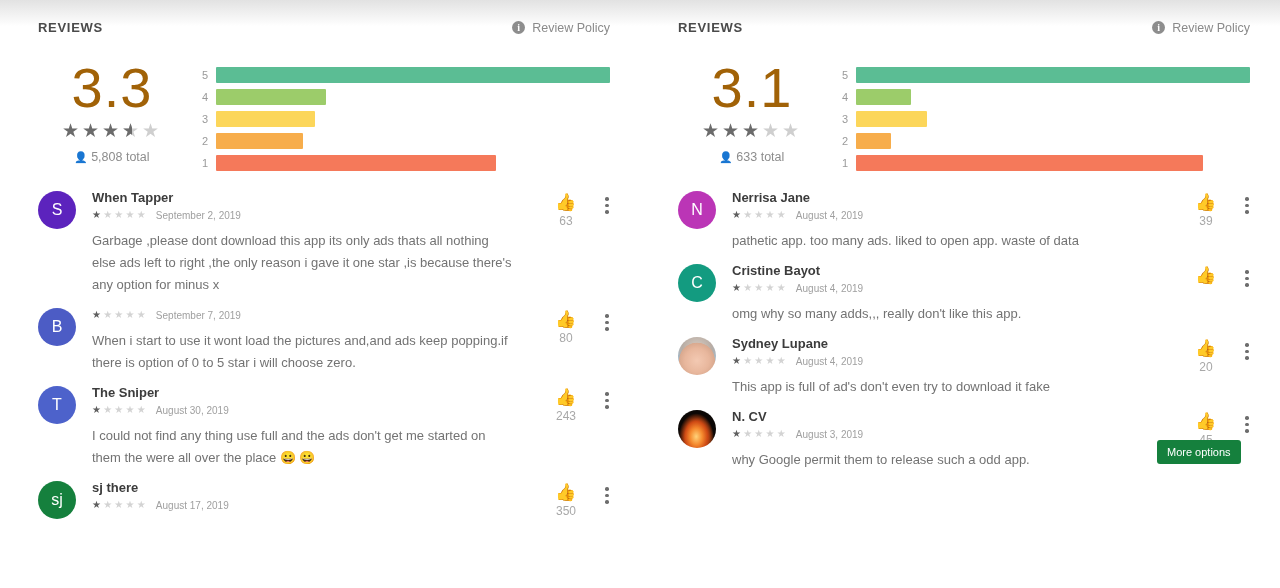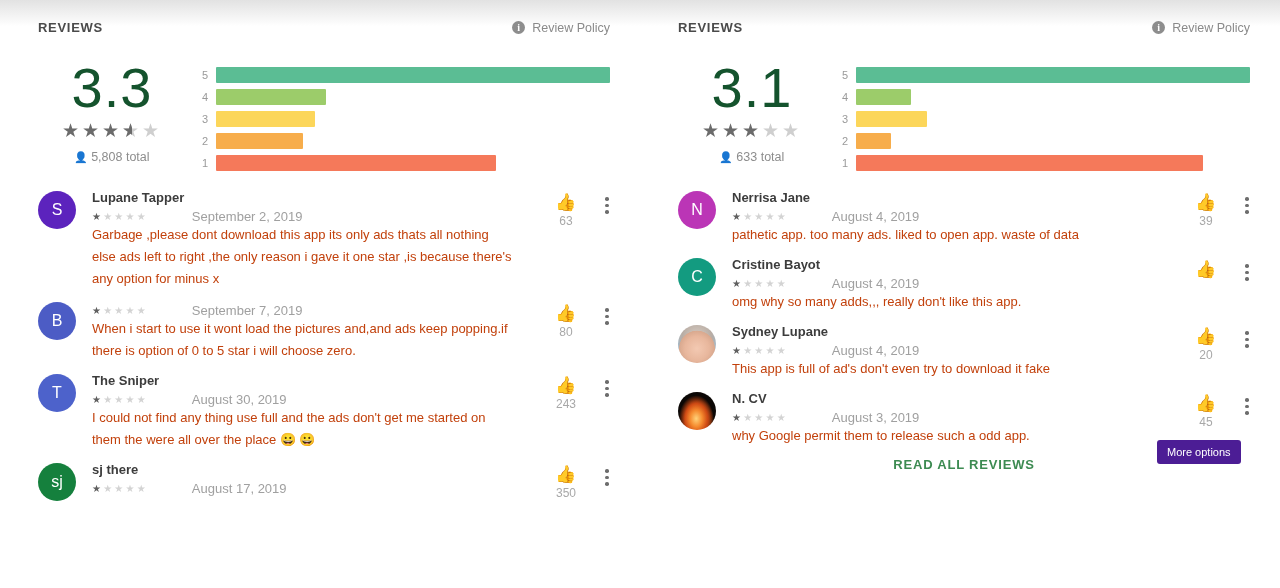--- a/index.html
+++ b/index.html
@@ -76,21 +76,21 @@
   }
   .score-block {
     width: 148px;
     text-align: center;
     padding-top: 2px;
   }
   .big-score {
     font-size: 56px;
     line-height: 58px;
     font-weight: 300;
-    color: #14532d;
+    color: #a16207;
     letter-spacing: 1px;
   }
   .stars {
     margin-top: 4px;
     font-size: 19px;
     letter-spacing: 3px;
     line-height: 20px;
     white-space: nowrap;
   }
   .star-full { color: #6b6b6b; }
@@ -201,28 +201,28 @@
   }
   .rstars {
     font-size: 10px;
     letter-spacing: 2.2px;
     line-height: 12px;
     white-space: nowrap;
   }
   .rstar-on { color: #5f5f5f; }
   .rstar-off { color: #d3d3d3; }
   .rdate {
-    font-size: 13px;
+    font-size: 10px;
     color: #a0a0a0;
-    margin-left: 36px;
   }
   .rtext {
+    margin-top: 9px;
     font-size: 13px;
     line-height: 22px;
-    color: #c2410c;
+    color: #737373;
   }
   .ractions {
     position: absolute;
     right: 0;
     top: 4px;
     display: flex;
     align-items: flex-start;
     gap: 26px;
   }
   .thumb-wrap {
@@ -257,21 +257,21 @@
   .read-all {
     text-align: center;
     font-size: 13px;
     font-weight: bold;
     letter-spacing: 0.8px;
     color: #3d8b52;
     margin-top: 8px;
   }
   .tooltip {
     position: absolute;
-    background: #4c1d95;
+    background: #15803d;
     color: #ffffff;
     font-size: 11px;
     padding: 6px 10px;
     border-radius: 3px;
     white-space: nowrap;
   }
 </style>
 </head>
 <body>
 
@@ -329,21 +329,21 @@
               <div class="hbar" style="width:71%;background:#f5795a;"></div>
             </div>
           </div>
         </div>
     </div>
 
     <div class="reviews">
         <div class="review">
           <div class="avatar" style="background:#5c23bd">S</div>
           <div class="rbody">
-            <div class="rname">Lupane Tapper</div>
+            <div class="rname">When Tapper</div>
             <div class="rmeta">
               <span class="rstars"><span class="rstar-on">★</span><span class="rstar-off">★</span><span class="rstar-off">★</span><span class="rstar-off">★</span><span class="rstar-off">★</span></span>
               <span class="rdate">September 2, 2019</span>
             </div>
             <div class="rtext">Garbage ,please dont download this app its only ads thats all nothing else ads left to right ,the only reason i gave it one star ,is because there's any option for minus x</div>
           </div>
           <div class="ractions">
             <div class="thumb-wrap">
               <span class="thumb-icon">👍</span>
               <span class="thumb-count">63</span>
@@ -560,18 +560,17 @@
             </div>
             <div class="kebab">
               <span></span>
               <span></span>
               <span></span>
             </div>
           </div>
         </div>
       </div>
 
-    <div class="read-all">READ ALL REVIEWS</div>
 
     <div class="tooltip" style="left:517px; top:440px;">More options</div>
   </div>
 
 </div>
 
 </body></html>

